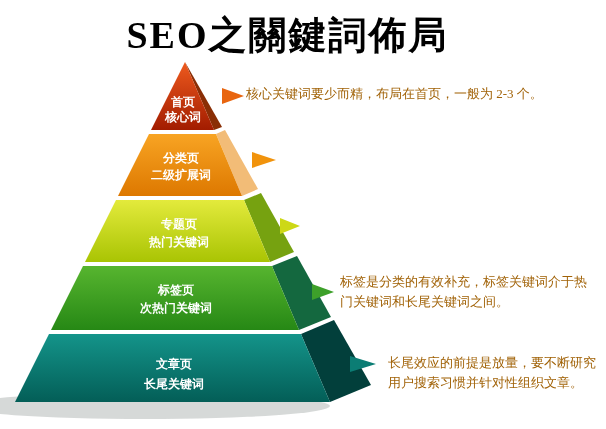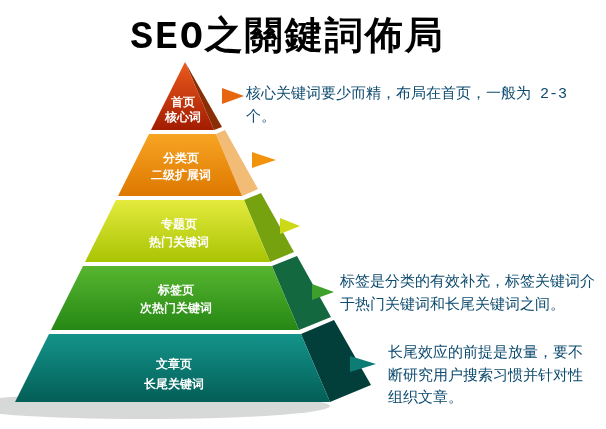--- a/index.html
+++ b/index.html
@@ -1,49 +1,49 @@
 <!DOCTYPE html>
 <html><head>
 <meta charset="utf-8">
 <style>
   html,body{margin:0;padding:0;background:#ffffff;}
   .stage{
     position:relative;
     width:606px;height:429px;
     background:#ffffff;
     overflow:hidden;
-    font-family:Liberation Mono, monospace;
+    font-family:Liberation Serif, serif;
   }
   .title{
     position:absolute;
     top:10px;left:0;width:575px;
     text-align:center;
     font-size:38px;
     font-weight:800;
     color:#000000;
     letter-spacing:2px;
   }
   .pyramid-svg{position:absolute;left:0;top:0;}
   .tier-label{
     font-size:12px;
     font-weight:bold;
     fill:#ffffff;
     text-anchor:middle;
   }
   .note{
     position:absolute;
-    font-size:15px;
+    font-size:13px;
     line-height:1.5;
-    color:#0c4a6e;
+    color:#a16207;
   }
   .note1{left:246px;top:84px;width:352px;}
   .note2{left:280px;top:140px;width:318px;}
   .note3{left:306px;top:206px;width:290px;}
   .note4{left:340px;top:272px;width:256px;}
-  .note5{left:388px;top:343px;width:208px;}
+  .note5{left:388px;top:353px;width:208px;}
 </style>
 </head>
 <body>
 
 <div class="stage">
 
   <div class="title">SEO之關鍵詞佈局</div>
 
   <svg class="pyramid-svg" width="606" height="429" viewBox="0 0 606 429">
     <defs>

